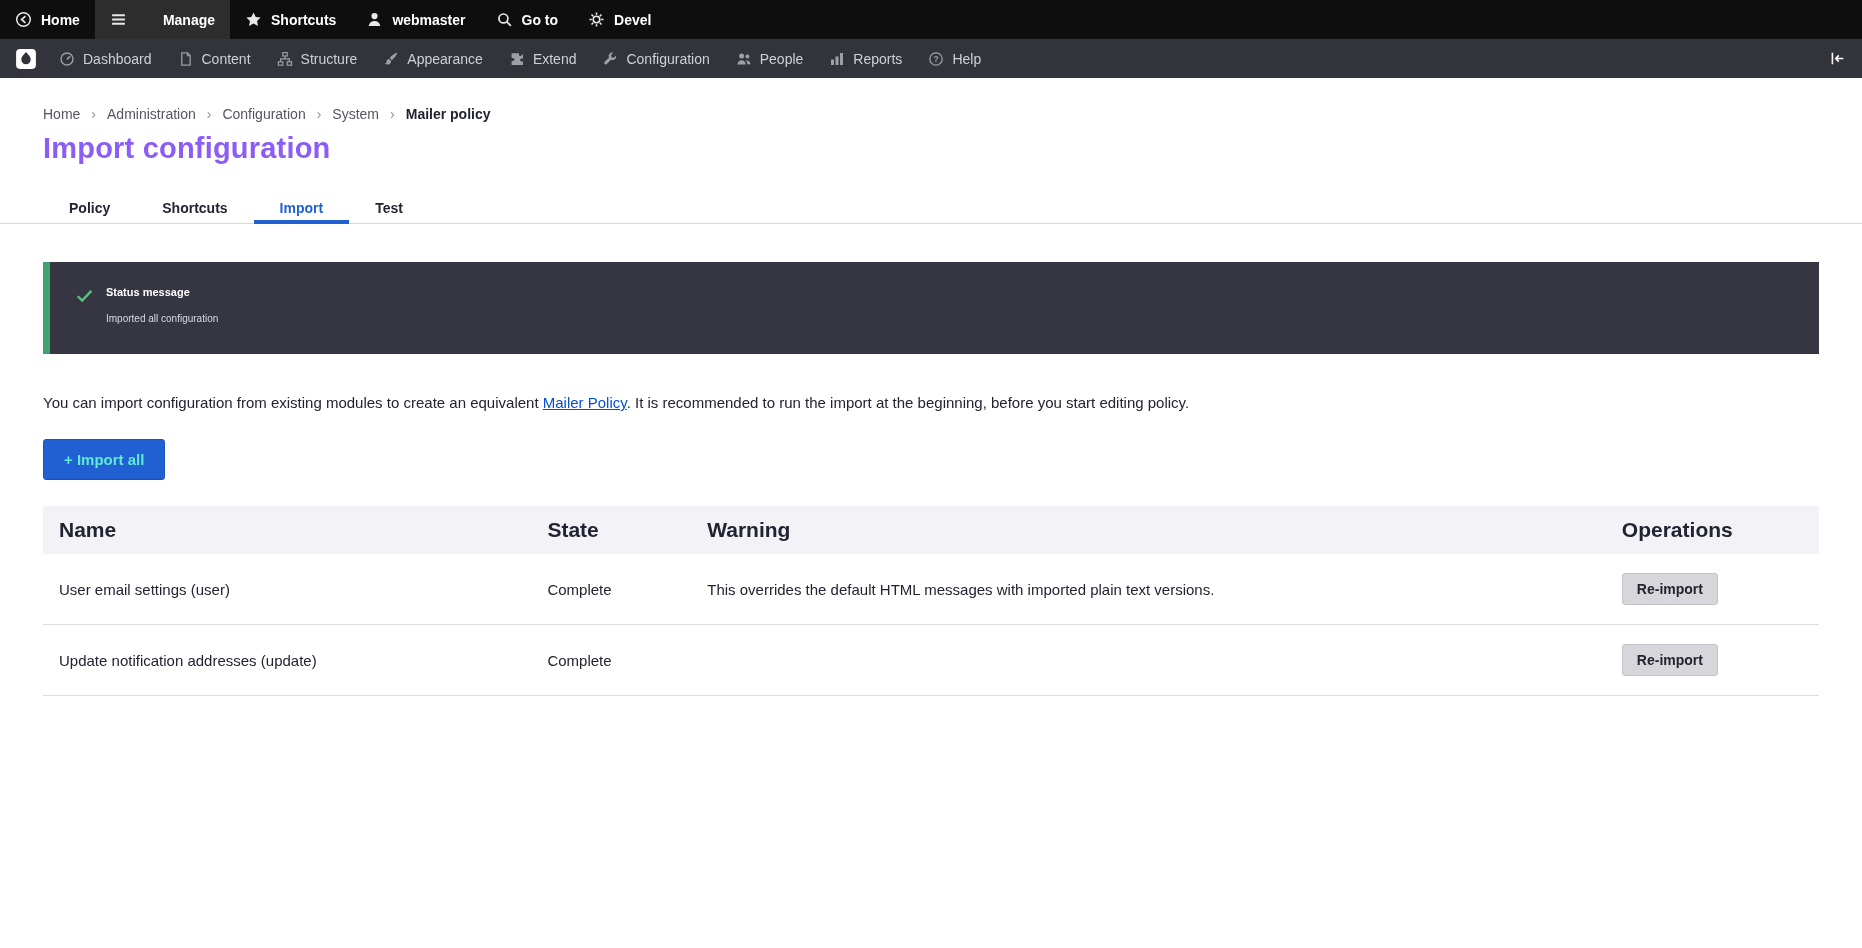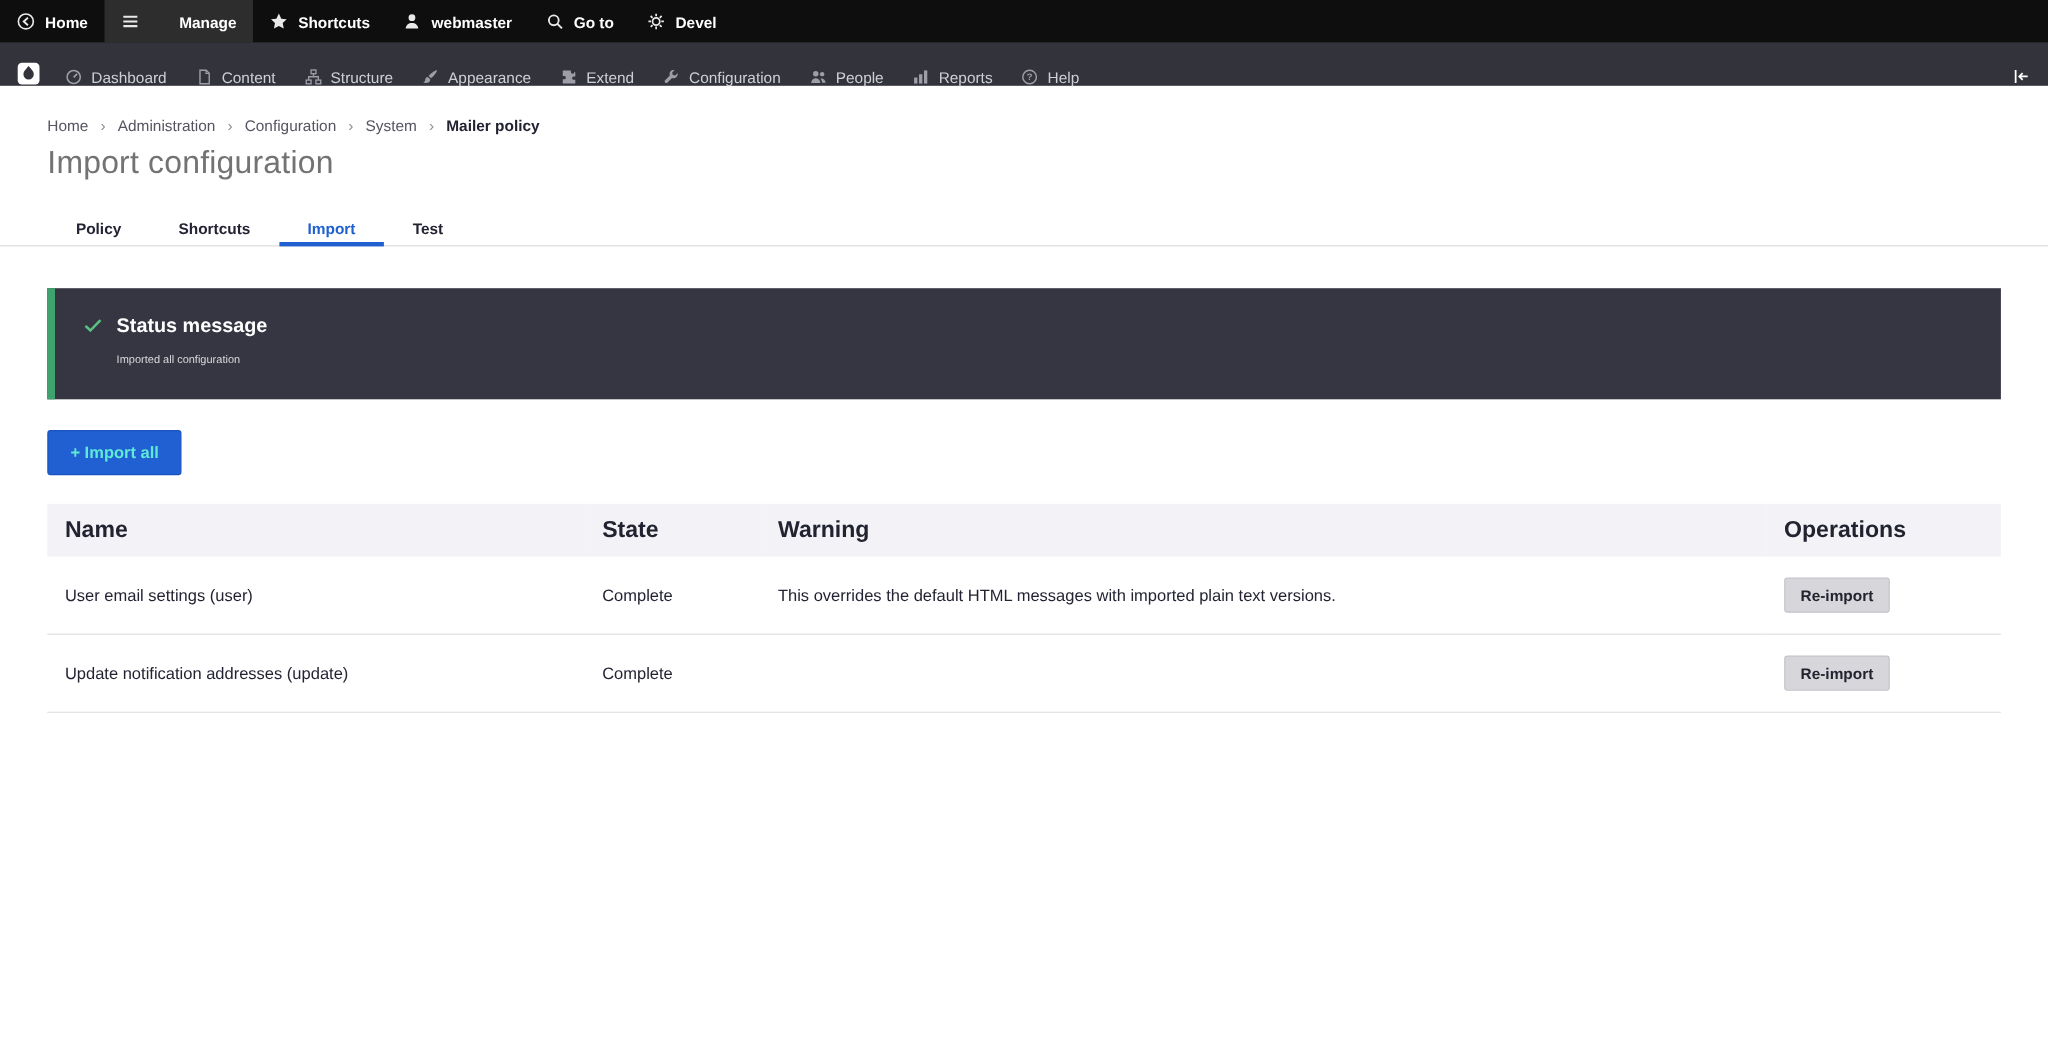--- a/index.html
+++ b/index.html
@@ -16,21 +16,21 @@
   }
   .tb-item {
     display:flex; align-items:center; gap:9px; padding:0 15px;
     color:#ffffff; font-size:14px; font-weight:700; cursor:pointer; white-space:nowrap;
   }
   .tb-item.active { background:#2d2d2d;gap:36px; }
   .tb-icon { display:inline-flex; color:#e9e9e9; }
 
   
   .toolbar-admin {
-    display:flex; align-items:flex-end; height:39px; background:#33343b; padding-left:6px;
+    display:flex; align-items:center; height:39px; background:#33343b; padding-left:6px;
   }
   .logo-wrap { display:flex; align-items:center; padding:0 9px; cursor:pointer; }
   .menu-item {
     display:flex; align-items:center; gap:8px; padding:0 13px;
     color:#cfd0d7; font-size:14px; cursor:pointer; white-space:nowrap;
   }
   .menu-item .tb-icon { color:#9d9ea8; }
   .toolbar-collapse {
     margin-left:auto; display:flex; align-items:center; padding:0 16px;
     color:#ffffff; cursor:pointer;
@@ -39,41 +39,41 @@
   
   .main { padding-top:28px; }
   .breadcrumb {
     display:flex; align-items:center; gap:11px; margin:0 43px; font-size:14px;
   }
   .crumb { color:#545560; text-decoration:none; font-weight:500; cursor:pointer; }
   .crumb-sep { color:#8e8f98; font-size:14px; }
   .crumb-current { color:#222330; font-weight:700; }
 
   .page-title {
-    margin:10px 43px 0; font-size:29px; font-weight:400; color:#737373; letter-spacing:.2px;
+    margin:10px 43px 0; font-size:29px; font-weight:700; color:#8b5cf6; letter-spacing:.2px;
   }
 
   
   .tabs {
     display:flex; margin-top:24px; padding-left:43px; border-bottom:1px solid #d9d9df;
   }
   .tab {
     padding:11px 26px 4px; font-size:14px; font-weight:600; color:#232333;
     text-decoration:none; cursor:pointer; border-bottom:4px solid transparent; margin-bottom:-1px;
   }
   .tab.active { color:#2160d0; border-bottom-color:#2160d0; }
 
   
   .status-box {
     margin:38px 43px 0; background:#353641; border-left:7px solid #3ea36f;
     padding:24px 30px 30px 26px; color:#ffffff;
   }
   .status-inner { display:flex; align-items:flex-start; }
   .status-check { margin:1px 13px 0 0; color:#5bc183; }
-  .status-title { font-size:18px; font-weight:700; margin-bottom:15px; }
+  .status-title { font-size:11px; font-weight:700; margin-bottom:15px; }
   .status-body { font-size:10px; color:#d9dade; }
 
   
   .intro-1 { margin:40px 43px 0; font-size:15px; color:#232333; }
   .intro-2 { margin:14px 43px 0; font-size:15px; color:#232333; }
   .intro-1 a { color:#0550d0; text-decoration:underline; cursor:pointer; }
 
   
   .btn-primary {
     display:inline-block; margin:28px 0 0 43px; background:#2160d3; color:#5eead4;
@@ -304,20 +304,21 @@
           <path d="M1.6 8.7l4.2 4L14.4 3.7" stroke-width="2.2"></path>
         </svg>
       </span>
       <div class="status-content">
         <div class="status-title">Status message</div>
         <div class="status-body">Imported all configuration</div>
       </div>
     </div>
   </section>
 
+  <p class="intro-1"><span>You can import configuration from existing modules to create an equivalent </span><a>Mailer Policy</a><span>. It is recommended to run the import at the beginning, before you start editing policy.</span></p>
 
 
   <button class="btn-primary">+ Import all</button>
 
   <table class="import-table">
     <colgroup>
       <col style="width:27.5%">
       <col style="width:9%">
       <col style="width:51.5%">
       <col style="width:12%">

